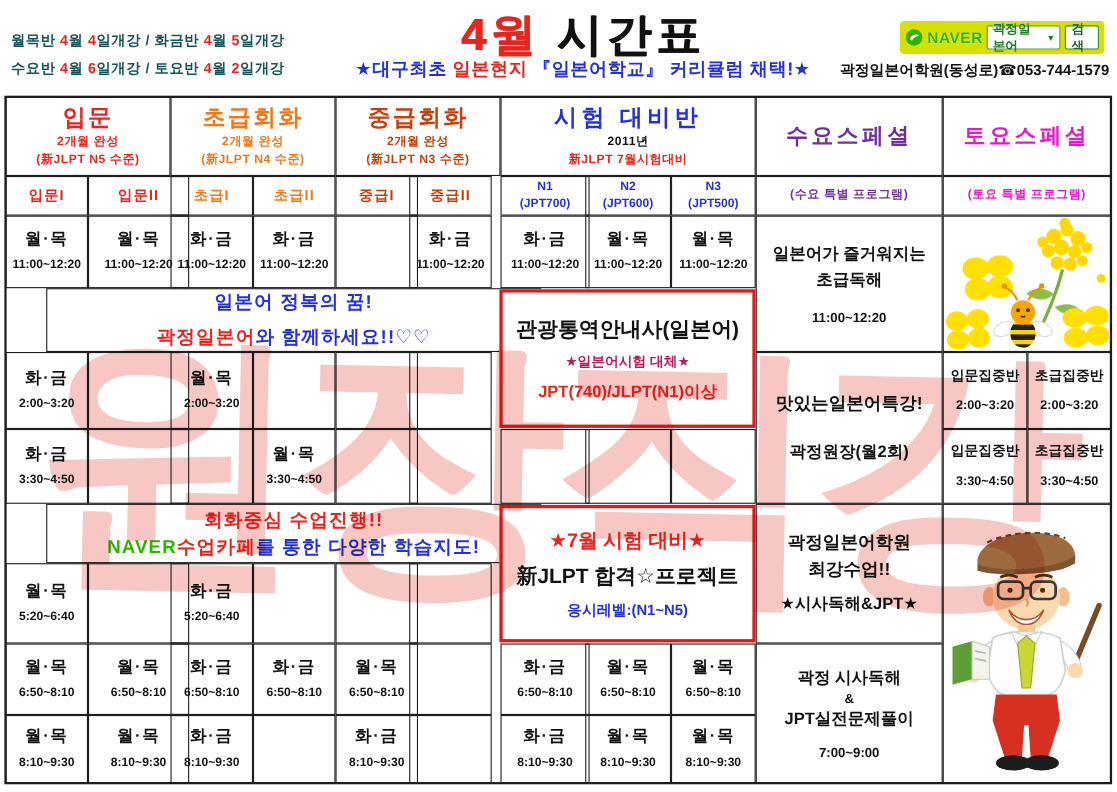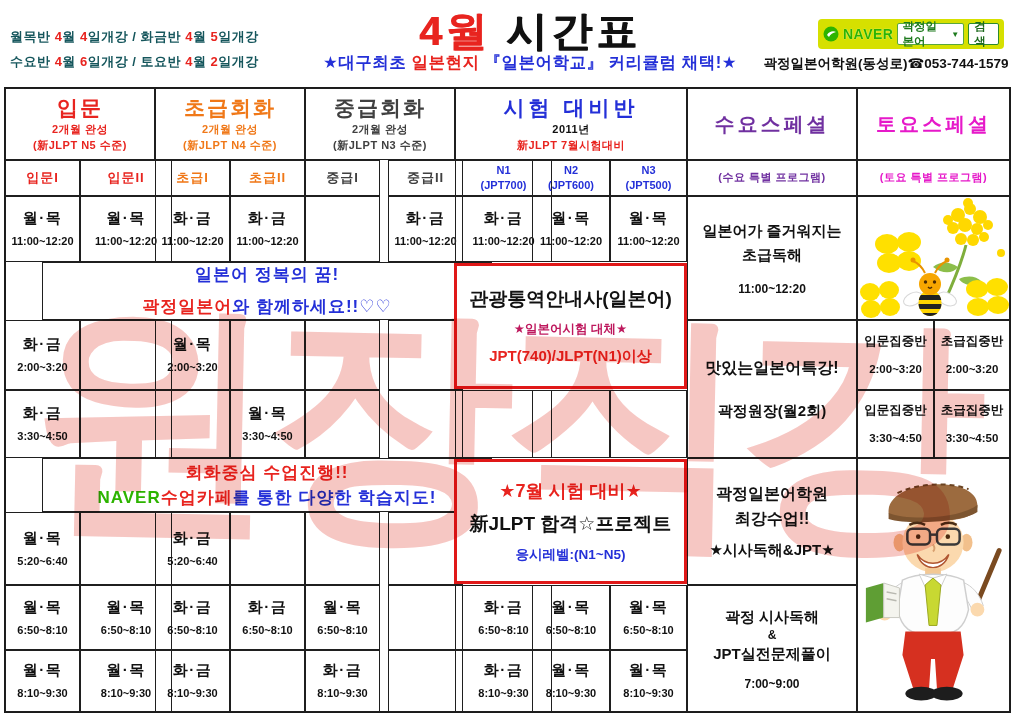--- a/index.html
+++ b/index.html
@@ -6,39 +6,39 @@
   body{width:1015px;height:720px;position:relative;overflow:hidden;background:#fff;
        font-family:"Liberation Sans","DejaVu Sans",sans-serif;color:#111;}
   .abs{position:absolute;}
   
   .dates{left:10px;top:24px;font-size:13px;font-weight:700;line-height:25px;color:#15565c;letter-spacing:0.5px;}
   .dates .num{color:#e8241f;}
   .title{left:340px;top:4px;width:380px;text-align:center;font-size:41px;font-weight:900;letter-spacing:4px;
          text-shadow:1px 0 0 currentColor;}
   .title .mon{color:#e8241f;text-shadow:1px 0 0 #e8241f;}
   .subtitle{left:290px;top:52px;width:480px;text-align:center;font-size:16.5px;font-weight:800;letter-spacing:0.5px;}
-  .c-red{color:#e8241f;} .c-orange{color:#f07818;} .c-green{color:#404040;}
+  .c-red{color:#e8241f;} .c-orange{color:#f07818;} .c-green{color:#c2410c;}
   .c-blue{color:#2430d8;} .c-purple{color:#7030a0;} .c-magenta{color:#e619c9;}
   .c-black{color:#111;} .c-navergreen{color:#2db400;}
   .naver-badge{left:818px;top:19px;width:186px;height:30px;background:#d6e000;border-radius:4px;
                display:flex;align-items:center;gap:4px;padding:0 5px;box-sizing:border-box;}
   .naver-logo{font-size:14px;font-weight:900;color:#2db400;letter-spacing:0.5px;text-shadow:0 0 1px #fff;}
   .naver-field{background:#fff;border:1.5px solid #5aa83c;border-radius:2px;height:20px;display:flex;align-items:center;
                gap:4px;padding:0 4px;font-size:11.5px;font-weight:700;color:#1d7a1d;}
   .naver-btn{background:#fff;border:1.5px solid #2d8a2d;border-radius:2px;height:20px;display:flex;align-items:center;
              padding:0 5px;font-size:11.5px;font-weight:800;color:#1d6a1d;}
   .phone{left:760px;top:55px;width:252px;text-align:center;font-size:13.5px;font-weight:800;color:#111;}
   
   .frame{left:4px;top:87px;width:1007px;height:626px;border:2px solid #1b1b1b;box-sizing:border-box;}
   .cell{position:absolute;box-sizing:border-box;border:1px solid #1f1f1f;display:flex;flex-direction:column;
         align-items:center;justify-content:center;text-align:center;line-height:1.25;}
   
   .cc1{left:5px;width:75px;}   .cc2{left:80px;width:92px;}  .cc3{left:155px;width:75px;}
-  .cc4{left:230px;width:75px;} .cc5{left:305px;width:75px;} .cc6{left:388px;width:75px;}
-  .cc7{left:455px;width:97px;} .cc8{left:532px;width:78px;} .cc9{left:610px;width:77px;}
+  .cc4{left:230px;width:75px;} .cc5{left:305px;width:75px;} .cc6{left:372px;width:75px;}
+  .cc7{left:455px;width:81px;} .cc8{left:532px;width:78px;} .cc9{left:610px;width:77px;}
   .cc10{left:687px;width:170px;} .cc11{left:857px;width:153px;}
   .g-intro{left:5px;width:150px;} .g-beg{left:155px;width:150px;} .g-int{left:305px;width:150px;} .g-exam{left:455px;width:232px;}
   .banner{left:5px;width:450px;margin-left:37px;}
   .satL{left:857px;width:77px;} .satR{left:934px;width:76px;}
   
   .rr0{top:88px;height:72px;} .rr1{top:160px;height:36px;} .rr2{top:196px;height:66px;}
   .rr3{top:262px;height:58px;} .rr4{top:320px;height:70px;} .rr5{top:390px;height:68px;}
   .rr6{top:458px;height:54px;} .rr7{top:512px;height:73px;} .rr8{top:585px;height:65px;}
   .rr9{top:650px;height:62px;}
   .m23{top:196px;height:124px;} .m45{top:320px;height:138px;} .m67{top:458px;height:127px;}

